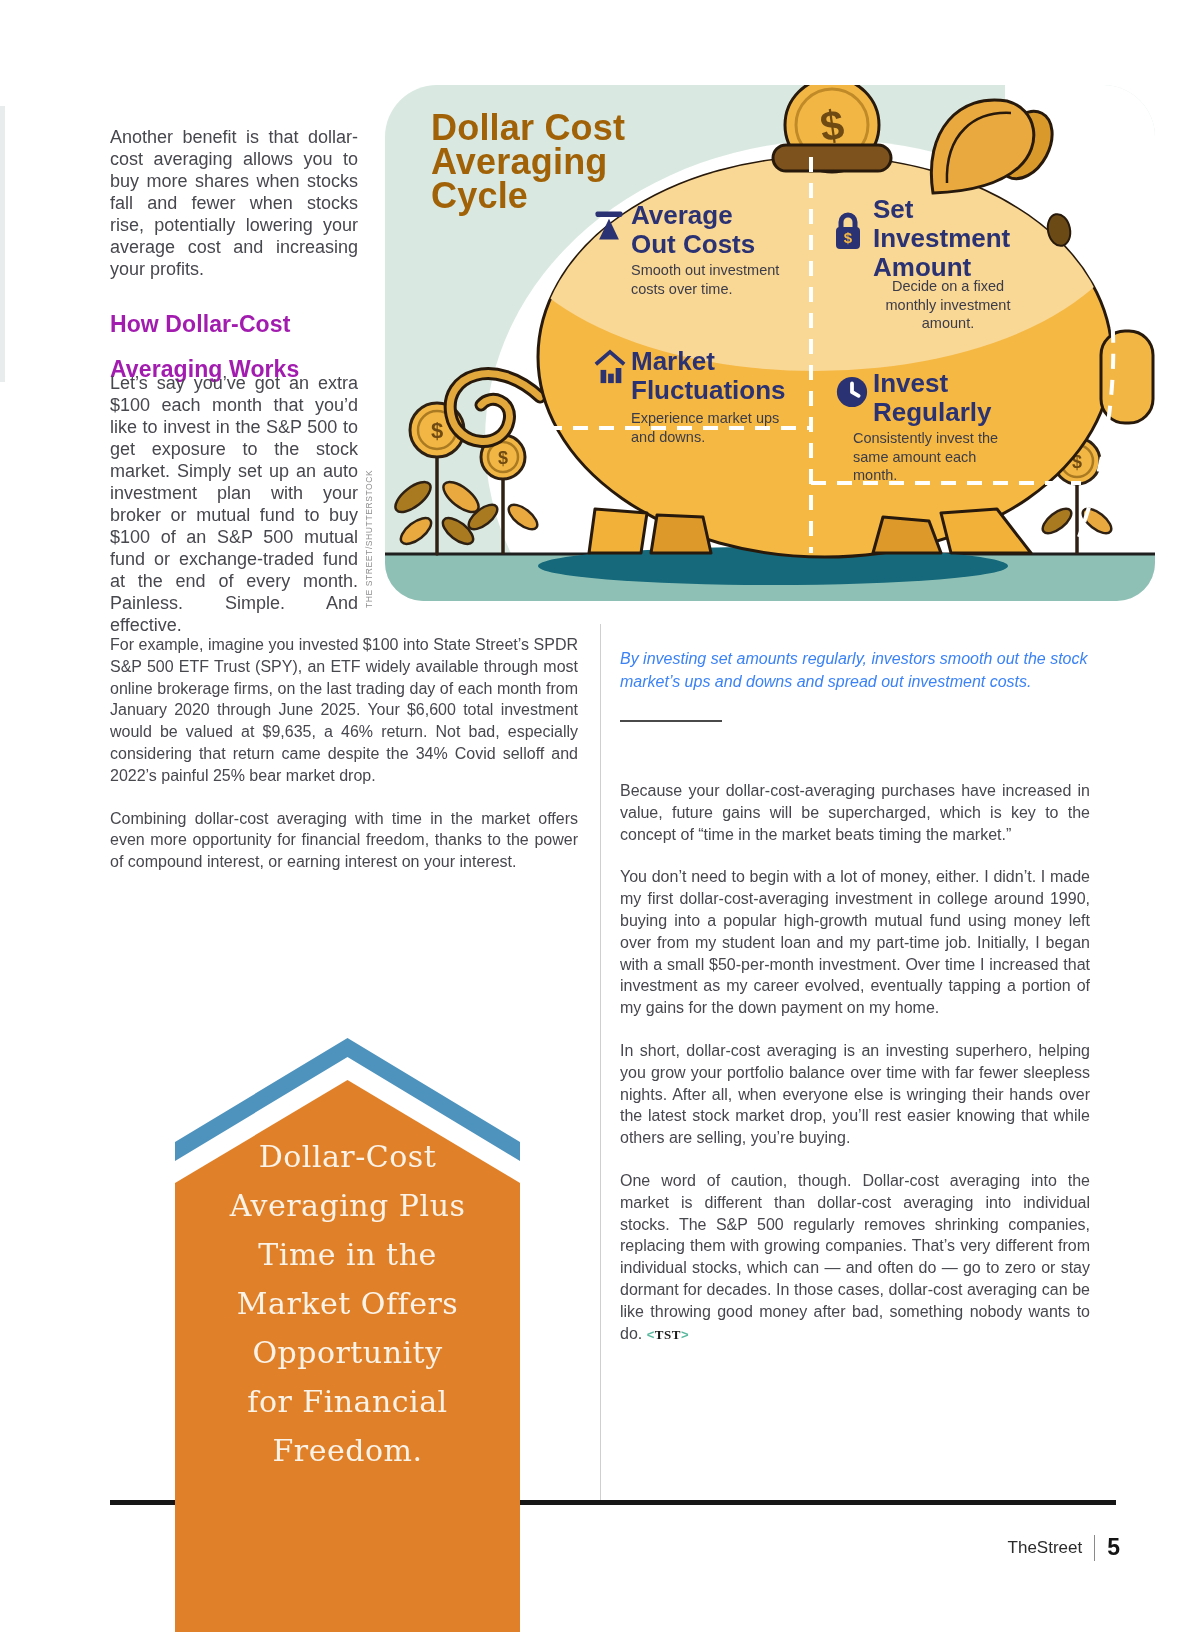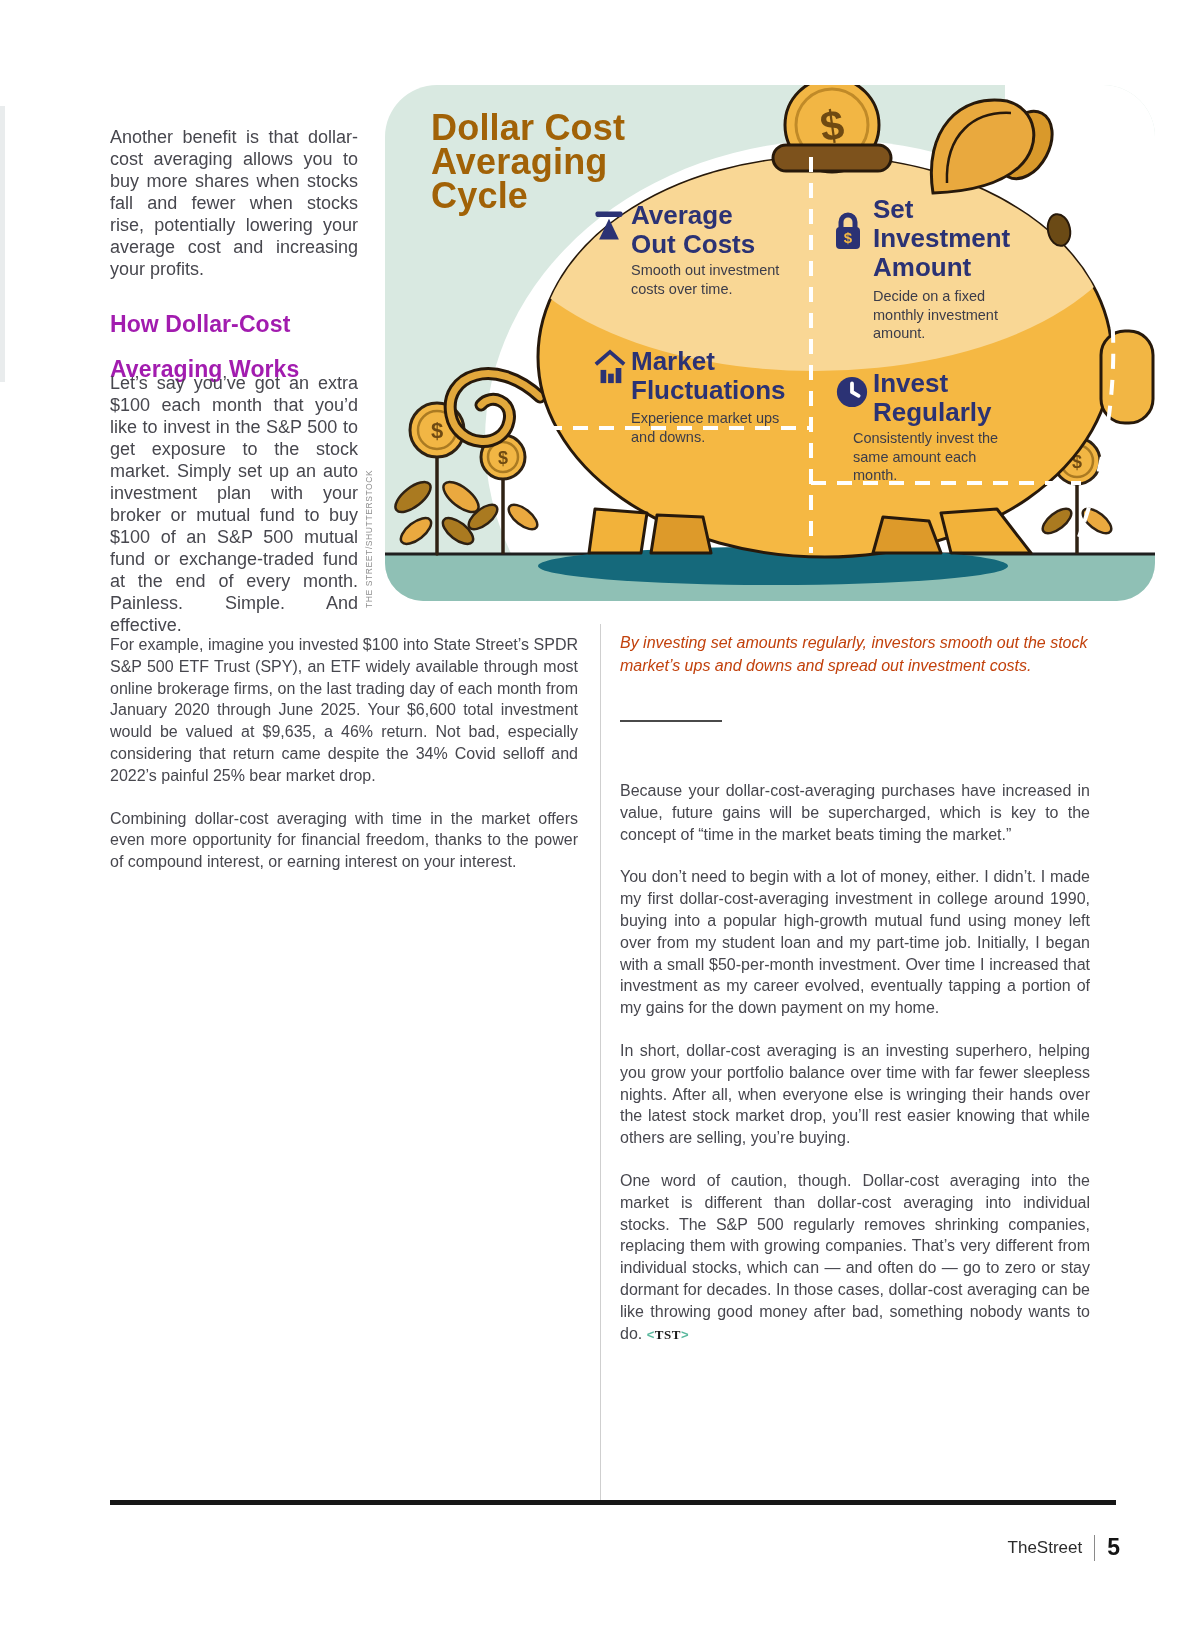--- a/index.html
+++ b/index.html
@@ -34,22 +34,22 @@
   .step-title { font-size:26px; font-weight:bold; line-height:29px; color:#2b3274; white-space:pre-line; }
   .step-desc  { font-size:14.5px; line-height:18.5px; color:#3c3c49; }
   .step-icon svg { display:block; }
 
   .credit {
     left:364px; top:608px; transform:rotate(-90deg); transform-origin:0 0;
     font-size:8.5px; letter-spacing:.6px; color:#8f8f8f; white-space:nowrap;
   }
 
   .caption {
-    left:620px; top:632px; width:474px; font-style:italic;
-    font-size:16px; line-height:22.5px; color:#c2410c;
+    left:620px; top:648px; width:474px; font-style:italic;
+    font-size:16px; line-height:22.5px; color:#3b82f6;
   }
   .caption-rule { left:620px; top:720px; width:102px; height:2px; background:#4a4a4a; }
   .col-divider  { left:600px; top:624px; width:1px; height:880px; background:#cfcfcf; }
 
   
   .pullquote { left:175px; top:1030px; width:345px; height:602px; z-index:2; }
   .pullquote svg { position:absolute; left:0; top:0; }
   .pq-text {
     position:absolute; left:0; right:0; top:102px; text-align:center;
     font-family:"DejaVu Serif", serif; font-size:30px; line-height:49px;
@@ -182,21 +182,21 @@
     <div class="abs step-icon" style="left:446px; top:124px;">
       <svg width="34" height="44" viewBox="0 0 34 44">
         <path d="M10 19 v-6 a7 7 0 0 1 14 0 v6" fill="none" stroke="#2b3274" stroke-width="5"></path>
         <rect x="5" y="18" width="24" height="22" rx="4" fill="#2b3274"></rect>
         <text x="17" y="34" font-size="15" font-weight="bold" fill="#f5b843" text-anchor="middle" font-family="Liberation Sans, sans-serif">$</text>
       </svg>
     </div>
     <div class="abs step-title" style="left:488px; top:110px;">Set
 Investment
 Amount</div>
-    <div class="abs step-desc" style="left:488px; top:202px; width:150px;">Decide on a fixed monthly investment amount.</div>
+    <div class="abs step-desc" style="left:488px; top:192px; width:150px;text-align:center;">Decide on a fixed monthly investment amount.</div>
 
     <div class="abs step-icon" style="left:208px; top:264px;">
       <svg width="34" height="38" viewBox="0 0 36 40" fill="#2b3274">
         <path d="M3 16 L18 3 L33 16" fill="none" stroke="#2b3274" stroke-width="4"></path>
         <rect x="8" y="22" width="6" height="14"></rect>
           <rect x="16" y="26" width="6" height="10"></rect>
           <rect x="24" y="20" width="6" height="16"></rect>
       </svg>
     </div>
     <div class="abs step-title" style="left:246px; top:262px;">Market
@@ -232,14 +232,27 @@
     </p>
   </div>
 
   <div class="abs footer-rule"></div>
   <div class="abs footer">
     <span class="pub">TheStreet</span>
     <span class="fbar"></span>
     <span class="pagenum">5</span>
   </div>
 
+  <div class="abs pullquote">
+    <svg width="345" height="602" viewBox="0 0 345 602">
+      <polygon points="0,112 172.5,8 345,112 345,131 172.5,27 0,131" fill="#4e93bd"></polygon>
+      <polygon points="172.5,50 345,153 345,602 0,602 0,153" fill="#e0812a"></polygon>
+    </svg>
+    <div class="pq-text">Dollar-Cost
+Averaging Plus
+Time in the
+Market Offers
+Opportunity
+for Financial
+Freedom.</div>
+  </div>
 
 </div>
 
 </body></html>

